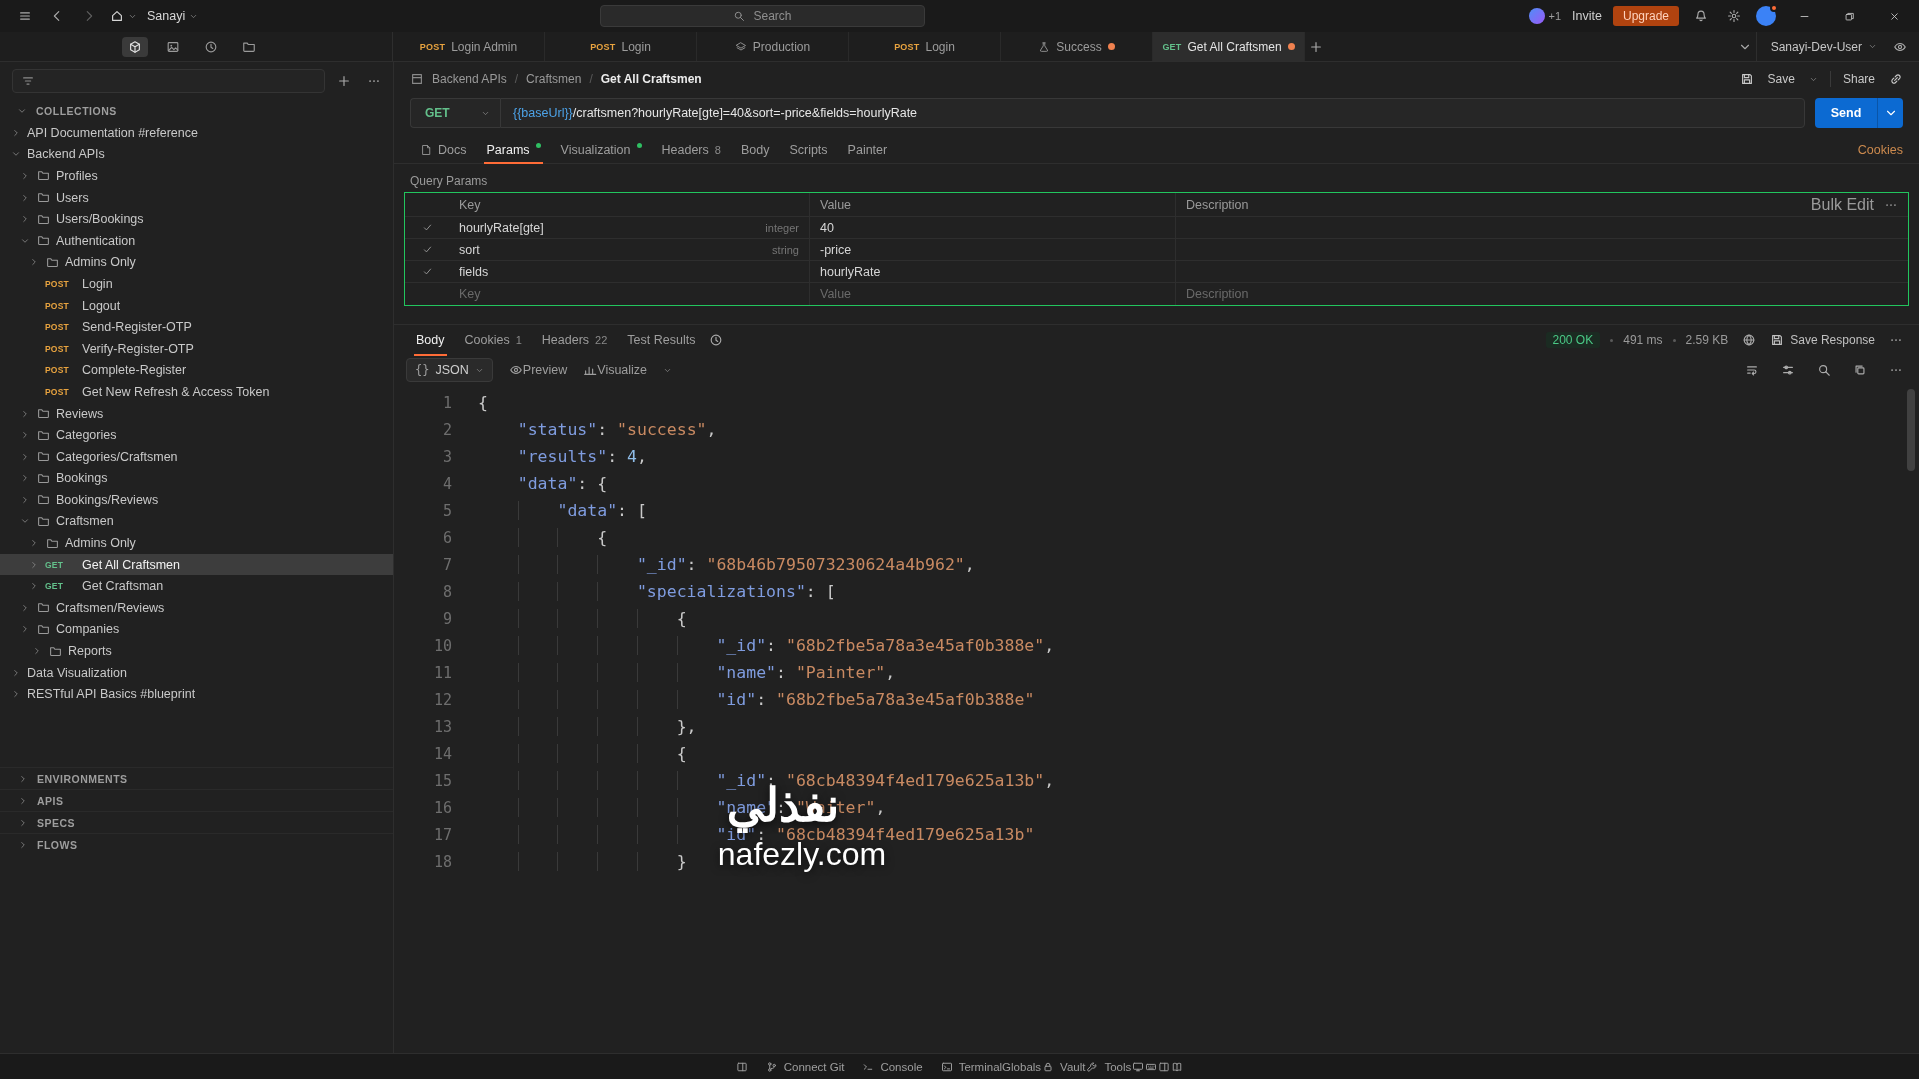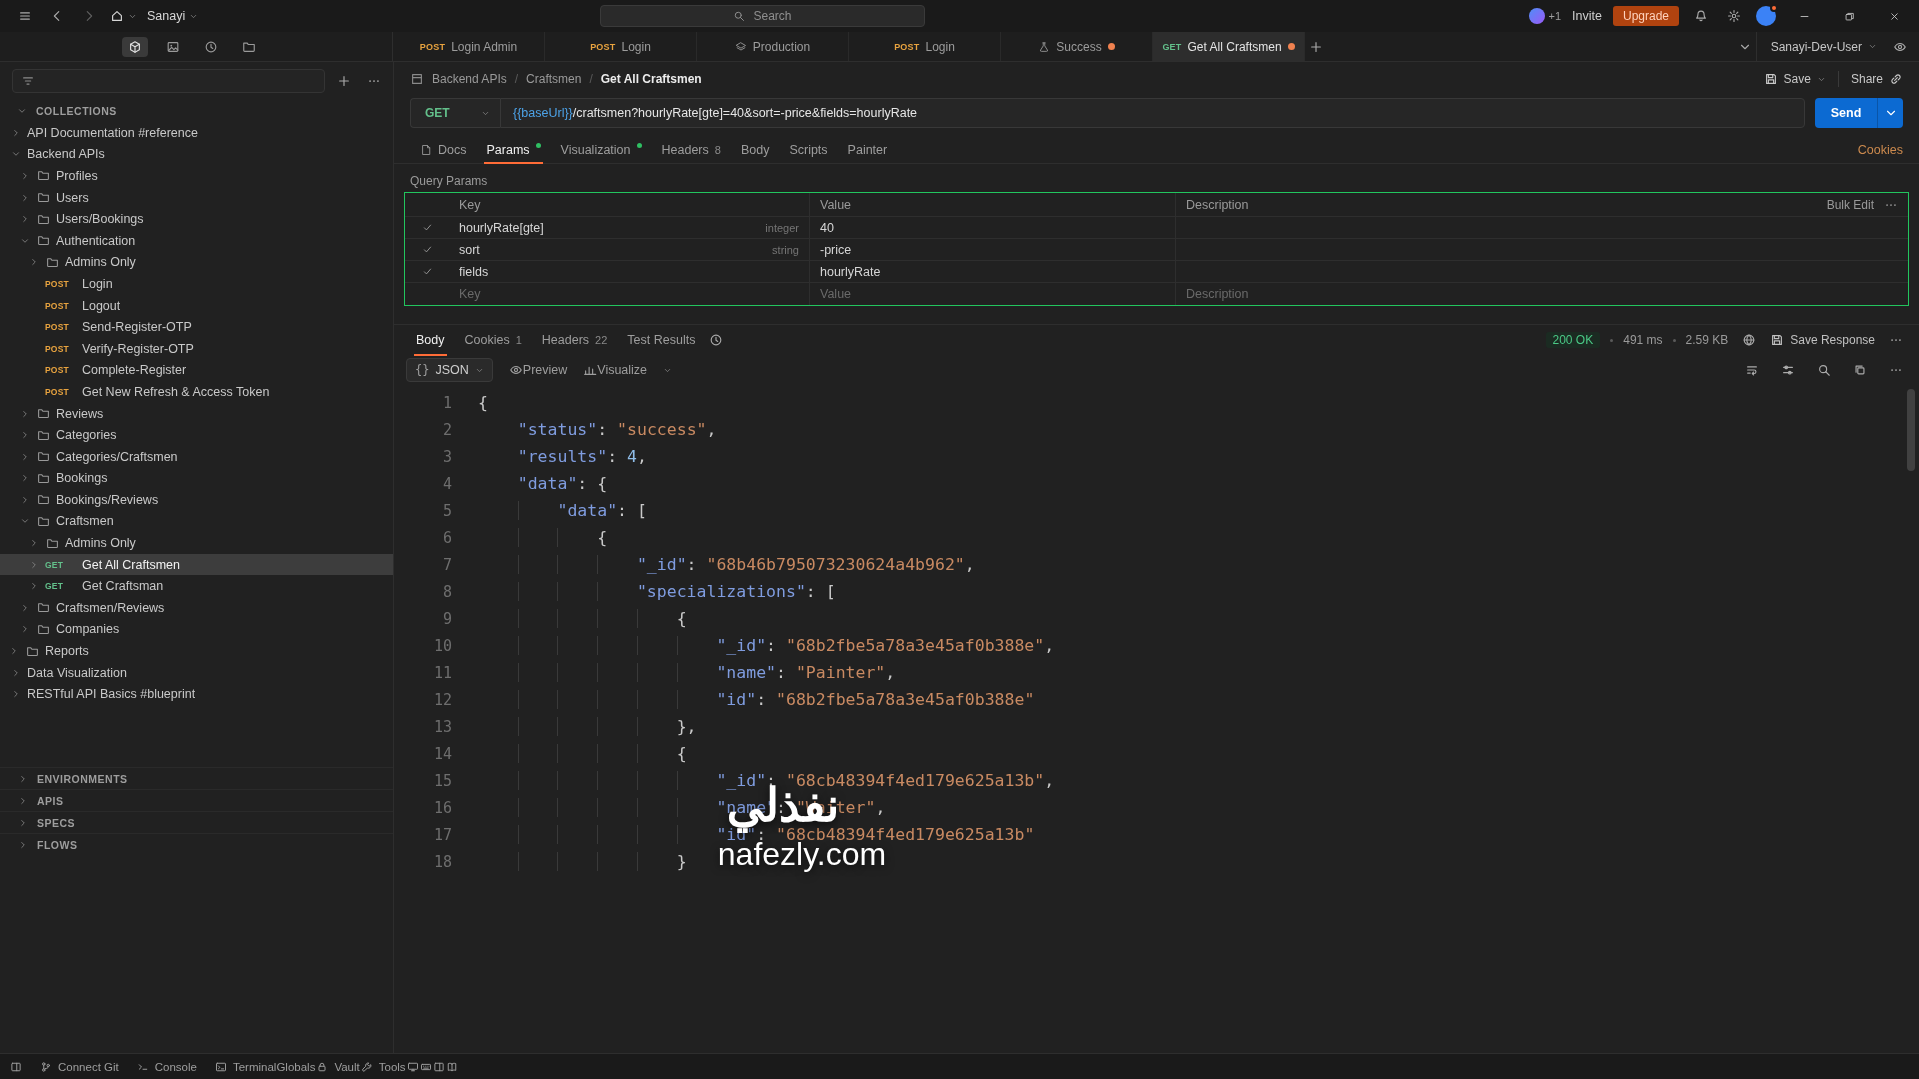--- a/index.html
+++ b/index.html
@@ -72,21 +72,21 @@
   .sb-section { height:22px; display:flex; align-items:center; gap:8px; padding:0 17px; border-top:1px solid #2a2a2a;
     font-size:10.5px; font-weight:700; letter-spacing:.5px; color:#9e9e9e; }
 
   
   .main { flex:1; display:flex; flex-direction:column; min-width:0; min-height:0; background:#212121; }
   .crumb-row { height:34px; flex:none; display:flex; align-items:center; gap:8px; padding:0 16px; font-size:12px; color:#9a9a9a; }
   .crumb-row > [data-icon]{ color:#8a8a8a; }
   .crumb.bright { color:#ececec; font-weight:700; }
   .crumb-sep { color:#5a5a5a; }
   .crumb-right { margin-left:auto; display:flex; align-items:center; gap:12px; color:#c9c9c9; }
-  .toolbtn { display:flex; align-items:center; gap:6px; font-size:12px; }
+  .toolbtn { display:flex; align-items:center; gap:14px; font-size:12px; }
   .vdiv { width:1px; height:16px; background:#3a3a3a; }
 
   .url-row { flex:none; display:flex; align-items:center; padding:2px 16px 8px; }
   .method-select { width:90px; height:30px; background:#262626; border:1px solid #383838; border-right:none; border-radius:4px 0 0 4px;
     display:flex; align-items:center; justify-content:space-between; padding:0 10px 0 14px; font-size:12px; font-weight:700; }
   .url-input { flex:1; height:30px; background:#262626; border:1px solid #383838; border-radius:0 4px 4px 0;
     display:flex; align-items:center; padding:0 12px; font-size:12.5px; color:#e6e6e6; white-space:nowrap; overflow:hidden; }
   .url-var { color:#4da3e8; }
   .send-btn { margin-left:10px; height:30px; border-radius:4px; overflow:hidden; display:flex; flex:none; }
   .send-label { width:62px; background:#0c6ad2; color:#fff; font-size:12.5px; font-weight:700; display:flex; align-items:center; justify-content:center; }
@@ -108,21 +108,21 @@
   .qp-row { display:grid; grid-template-columns:44px 360px 366px 1fr 112px; height:22px; align-items:center; border-bottom:1px solid #2e2e2e; }
   .qp-table > div > .qp-row:last-child, .qp-row.ph { border-bottom:none; }
   .qp-head { color:#9a9a9a; height:24px; border-bottom:1px solid #2e2e2e; }
   .qp-cell { padding:0 10px; overflow:hidden; white-space:nowrap; height:100%; display:flex; align-items:center; }
   .qp-row .qp-cell:nth-child(3), .qp-row .qp-cell:nth-child(4) { border-left:1px solid #2e2e2e; }
   .c-check { justify-content:center; }
   .ck { color:#9e9e9e; }
   .ck svg{width:11px;height:11px;}
   .c-key { justify-content:space-between; gap:8px; }
   .k-type { color:#757575; font-size:11px; }
-  .c-bulk { justify-content:flex-end; gap:10px; color:#9a9a9a; font-size:12px; }
+  .c-bulk { justify-content:flex-end; gap:10px; color:#9a9a9a; font-size:16px; }
   .ph .qp-cell, .ph .k-text { color:#6a6a6a; }
 
   .response { margin-top:18px; border-top:1px solid #2e2e2e; flex:1; display:flex; flex-direction:column; min-height:0; }
   .resp-tabs-row { height:30px; flex:none; display:flex; align-items:center; padding:0 12px; font-size:12.5px; color:#9e9e9e; }
   .resp-tabs { display:flex; height:100%; }
   .resp-meta { margin-left:auto; display:flex; align-items:center; gap:10px; font-size:12px; }
   .status-ok { color:#4ac885; background:#1b2b22; border-radius:3px; padding:1px 7px; }
   .meta { color:#9a9a9a; }
   .meta-dot { width:3px; height:3px; border-radius:50%; background:#5a5a5a; }
   .save-resp { display:flex; align-items:center; gap:6px; color:#c0c0c0; }
@@ -143,21 +143,21 @@
   .ind.g { border-left:1px solid #3a3a3a; }
   .tk-k { color:#7f9cdf; }
   .tk-s { color:#c98a62; }
   .tk-n { color:#8fbde8; }
   .tk-p { color:#c9c9c9; }
   .code-scrollbar { position:absolute; right:2px; top:4px; width:10px; bottom:4px; }
   .thumb { width:8px; height:82px; background:#414141; border-radius:4px; }
 
   
   .statusbar { height:26px; flex:none; background:#1a1a1a; border-top:1px solid #2e2e2e; display:flex; align-items:center;
-    justify-content:flex-start; padding:0 10px; font-size:11.5px; color:#9e9e9e; }
+    justify-content:center; padding:0 10px; font-size:11.5px; color:#9e9e9e; }
   .statusbar svg{width:12px;height:12px;}
   .sb-left,.sb-right { display:flex; align-items:center; gap:18px; }
   .sb-right { gap:1px; }
   .sbi { display:flex; align-items:center; gap:6px; }
 
   
   .watermark { position:absolute; left:783px; top:778px; transform:translateX(-50%); text-align:center; pointer-events:none; z-index:50; color:#fff; }
   .wm-ar { font-size:46px; font-weight:bold; text-shadow:0 2px 10px rgba(0,0,0,.65); }
   .wm-latin { font-size:32px; margin-top:4px; text-shadow:0 2px 8px rgba(0,0,0,.65);margin-left:38px; }
 </style>
@@ -617,21 +617,21 @@
                 <path d="M6 4l4 4-4 4"></path>
               </svg>
             </span>
             <span class="tree-ic" data-icon="folder">
               <svg viewBox="0 0 16 16" width="14" height="14" fill="none" stroke="currentColor" stroke-width="1.3" stroke-linecap="round" stroke-linejoin="round">
                 <path d="M2 3.5h4l1.2 1.7H14V12a1 1 0 0 1-1 1H3a1 1 0 0 1-1-1z"></path>
               </svg>
             </span>
             <span class="tree-label">Companies</span>
           </div>
-          <div class="tree-row" style="padding-left:8px">
+          <div class="tree-row" style="padding-left:31px">
             <span class="chev" data-icon="chev-right">
               <svg viewBox="0 0 16 16" width="14" height="14" fill="none" stroke="currentColor" stroke-width="1.3" stroke-linecap="round" stroke-linejoin="round">
                 <path d="M6 4l4 4-4 4"></path>
               </svg>
             </span>
             <span class="tree-ic" data-icon="folder">
               <svg viewBox="0 0 16 16" width="14" height="14" fill="none" stroke="currentColor" stroke-width="1.3" stroke-linecap="round" stroke-linejoin="round">
                 <path d="M2 3.5h4l1.2 1.7H14V12a1 1 0 0 1-1 1H3a1 1 0 0 1-1-1z"></path>
               </svg>
             </span>

